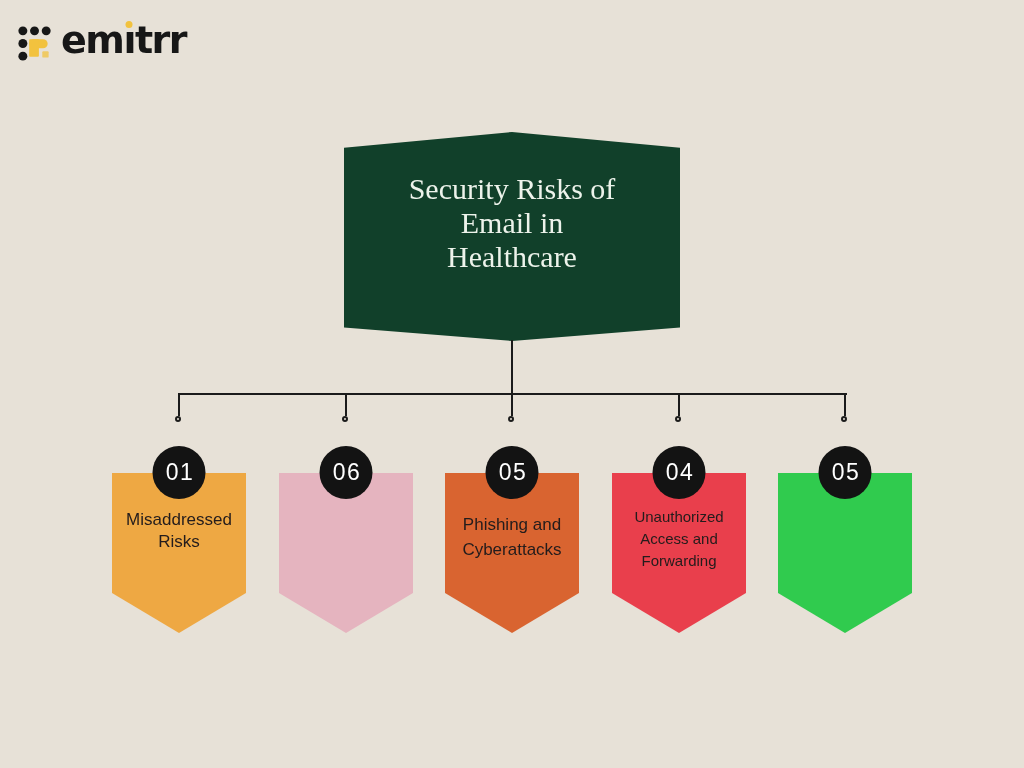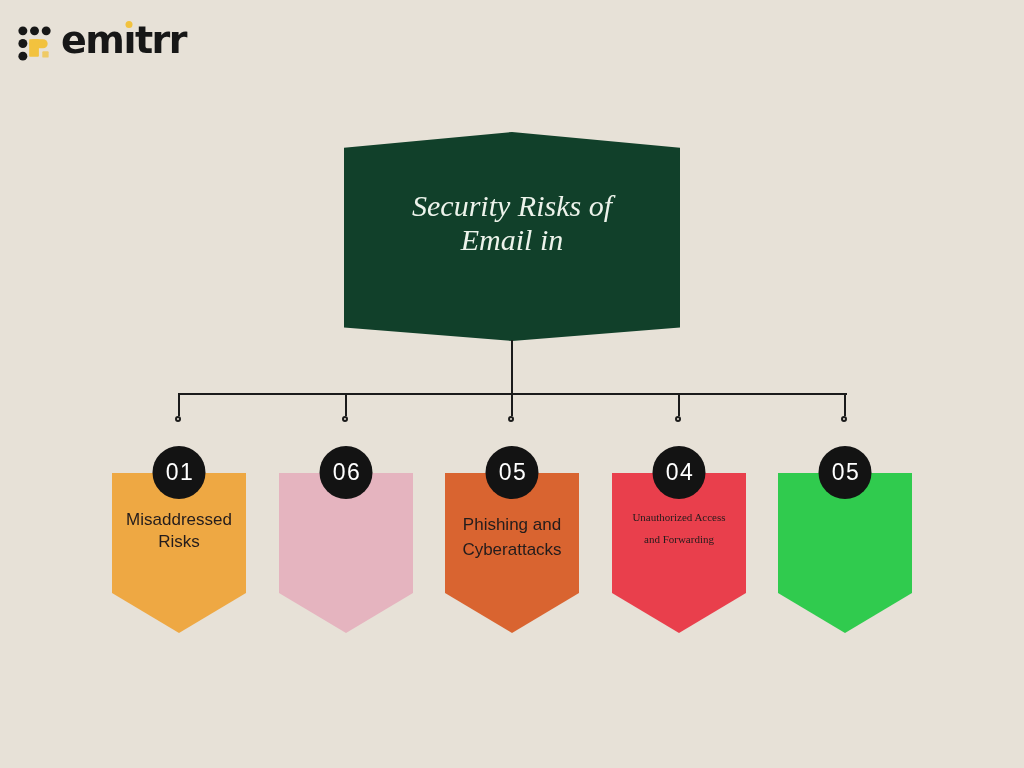--- a/index.html
+++ b/index.html
@@ -71,21 +71,20 @@
     justify-content: center;
     padding-bottom: 28px;
   }
   .title-text {
     font-family: "Liberation Serif", serif;
     font-size: 30px;
     line-height: 34px;
     color: var(--c-title-text);
     text-align: center;
     font-weight: 400;
-    font-style: italic;
   }
 
   
   .line { position: absolute; background: var(--c-connector); }
   .stem { left: 511px; top: 340px; width: 2px; height: 54px; }
   .hline { left: 179px; top: 393px; width: 668px; height: 2px; }
   .drop { top: 393px; width: 2px; height: 23px; }
   .node {
     position: absolute;
     top: 416px;
@@ -133,21 +132,21 @@
     text-align: center;
     font-weight: 500;
   }
   .label > div { margin: 0 auto; }
   .item-0 .label { top: 63px; font-size: 17px;   line-height: 22px; }
   .item-0 .label > div { max-width: 128px; }
   .item-1 .label { top: 60px; font-size: 16px;   line-height: 19px; }
   .item-1 .label > div { max-width: 100px; }
   .item-2 .label { top: 66px; font-size: 17px;   line-height: 25px; }
   .item-2 .label > div { max-width: 114px; }
-  .item-3 .label { top: 60px; font-size: 11px; line-height: 22px; font-family: Liberation Serif, serif; }
+  .item-3 .label { top: 60px; font-size: 15px; line-height: 22px; }
   .item-3 .label > div { max-width: 108px; }
   .item-4 .label { top: 82px; font-size: 16px;   line-height: 18px; }
   .item-4 .label > div { max-width: 114px; }
 
   .pos-0 { left: 112px; } .dx-0 { left: 178px; } .nx-0 { left: 175px; }
   .pos-1 { left: 279px; } .dx-1 { left: 345px; } .nx-1 { left: 342px; }
   .pos-2 { left: 445px; } .dx-2 { left: 511px; } .nx-2 { left: 508px; }
   .pos-3 { left: 612px; } .dx-3 { left: 678px; } .nx-3 { left: 675px; }
   .pos-4 { left: 778px; } .dx-4 { left: 844px; } .nx-4 { left: 841px; }
 </style>
@@ -167,20 +166,21 @@
       <rect x="11.5" y="14.5" width="10" height="18" rx="1" fill="var(--c-logo-yellow)"></rect>
       <rect x="25" y="27" width="6.5" height="6.5" rx="1" fill="var(--c-logo-yellow)" opacity="0.75"></rect>
     </svg>
     <div class="logo-word"><span>em</span><span class="logo-i">ı</span><span>trr</span></div>
   </div>
 
   <div class="title-banner">
     <div class="title-text">
       <div>Security Risks of</div>
       <div>Email in</div>
+      <div>Healthcare</div>
     </div>
   </div>
 
   <div class="line stem"></div>
   <div class="line hline"></div>
   <div class="line drop dx-0"></div>
   <div class="line drop dx-1"></div>
   <div class="line drop dx-2"></div>
   <div class="line drop dx-3"></div>
   <div class="line drop dx-4"></div>

